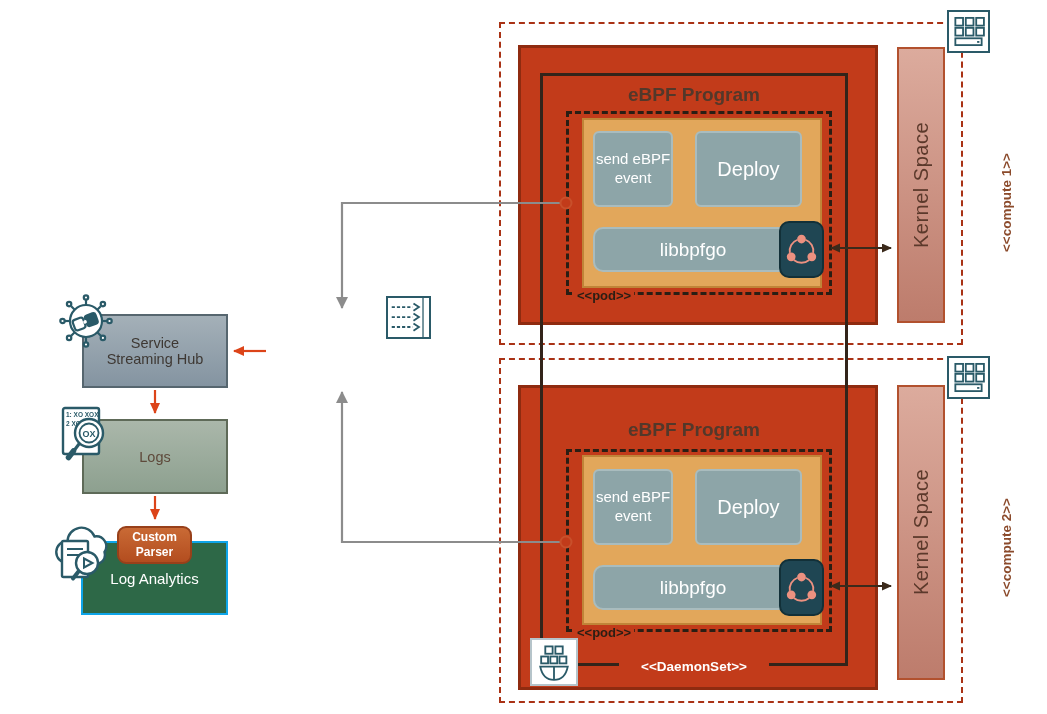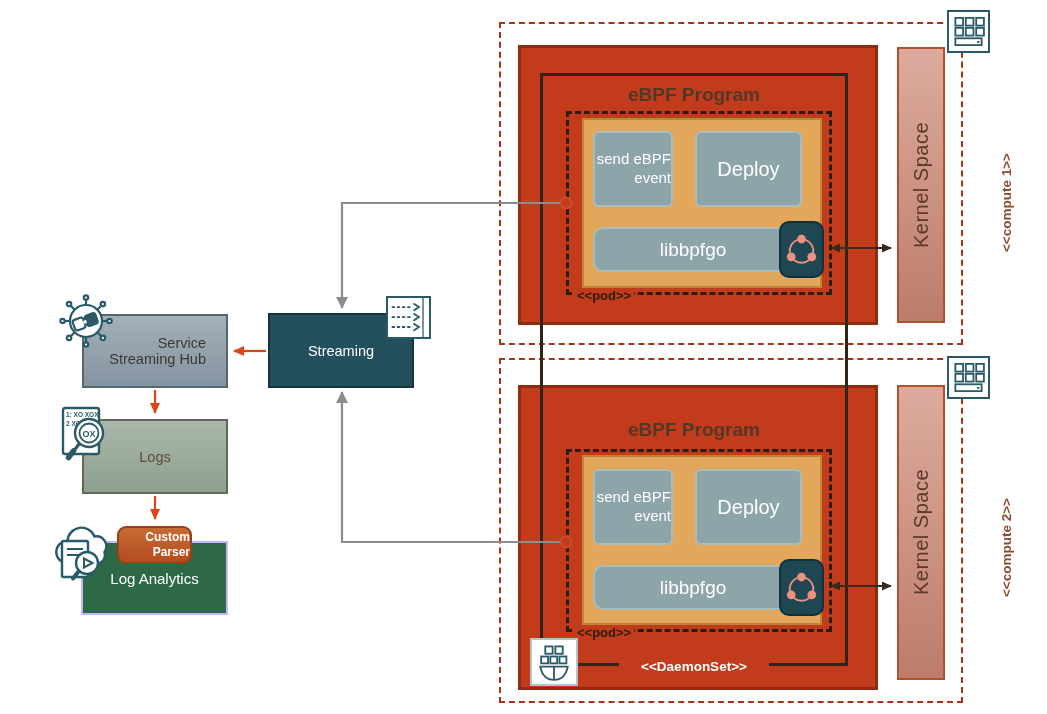--- a/index.html
+++ b/index.html
@@ -1,26 +1,26 @@
 <!DOCTYPE html>
 <html><head>
 <meta charset="utf-8">
 <style>
   html,body{margin:0;padding:0;background:#fff;font-family:"Liberation Sans",sans-serif;}
   #root{position:relative;width:1047px;height:714px;background:#fff;overflow:hidden;}
   .abs{position:absolute;box-sizing:border-box;}
-  .flexc{display:flex;align-items:center;justify-content:center;text-align:right;}
+  .flexc{display:flex;align-items:center;justify-content:center;text-align:center;}
 
   
   .sch-box{background:linear-gradient(180deg,#a4b0b8,#8494a1);border:2px solid #56666f;
            color:#3e3833;font-size:14.5px;padding:0 20px;z-index:2;}
   .stream-box{background:#24505e;border:2px solid #16323c;color:#fff;font-size:14.5px;z-index:2;}
   .logs-box{background:linear-gradient(180deg,#aab7aa,#8da08f);border:2px solid #5e6a58;
             color:#5e4a3b;font-size:14.5px;z-index:2;}
-  .la-box{background:#2d6847;border:2px solid #c4b5fd;color:#fff;font-size:15px;z-index:2;}
+  .la-box{background:#2d6847;border:2px solid #0ea5e9;color:#fff;font-size:15px;z-index:2;}
   .parser{background:linear-gradient(180deg,#c96a35,#b34d1f);border:2px solid #98401a;border-radius:9px;
           color:#fff;font-size:12px;font-weight:700;line-height:1.25;z-index:4;padding:2px 0;}
 
   
   .compute-region{border:2px dashed #a93215;z-index:1;}
   .red-box{background:#c23b1a;border:3px solid #8f2b10;z-index:2;}
   .kernel{background:linear-gradient(180deg,#dcab9d,#bd7c6c);border:2px solid #b2512e;z-index:2;}
   .vtext{writing-mode:vertical-rl;transform:rotate(180deg);}
   .kernel-label{color:#5b392b;font-size:20px;letter-spacing:.5px;}
   .region-label{color:#8b4a2b;font-size:13.5px;font-weight:600;z-index:2;}
@@ -68,23 +68,20 @@
         <circle cx="30" cy="28" r="16" fill="#fff"></circle>
         <g transform="rotate(-20 30 28)">
           <rect x="17" y="23" width="11" height="11" rx="2.5"></rect>
           <rect x="30" y="23" width="11" height="11" rx="2.5" fill="#2a5a68"></rect>
           <circle cx="28.8" cy="28.5" r="1.8" fill="#fff" stroke="none"></circle>
         </g>
       </g>
     </svg>
   </div>
 
-  <div class="abs flexc stream-box" style="left:268px;top:313px;width:146px;height:75px;">
-    <span>Streaming</span>
-  </div>
   <div class="abs icon-plate" style="left:386px;top:296px;width:45px;height:43px;">
     <svg viewBox="0 0 45 43" width="41" height="39">
       <g stroke="#2a5a68" stroke-width="2" fill="none">
         <line x1="38.5" y1="0" x2="38.5" y2="43" stroke-width="1.4"></line>
         <line x1="4" y1="10" x2="27" y2="10" stroke-dasharray="3.5 2.2"></line>
         <path d="M28 6 L34 10 L28 14"></path>
         <line x1="4" y1="21" x2="27" y2="21" stroke-dasharray="3.5 2.2"></line>
         <path d="M28 17 L34 21 L28 25"></path>
         <line x1="4" y1="32" x2="27" y2="32" stroke-dasharray="3.5 2.2"></line>
         <path d="M28 28 L34 32 L28 36"></path>

